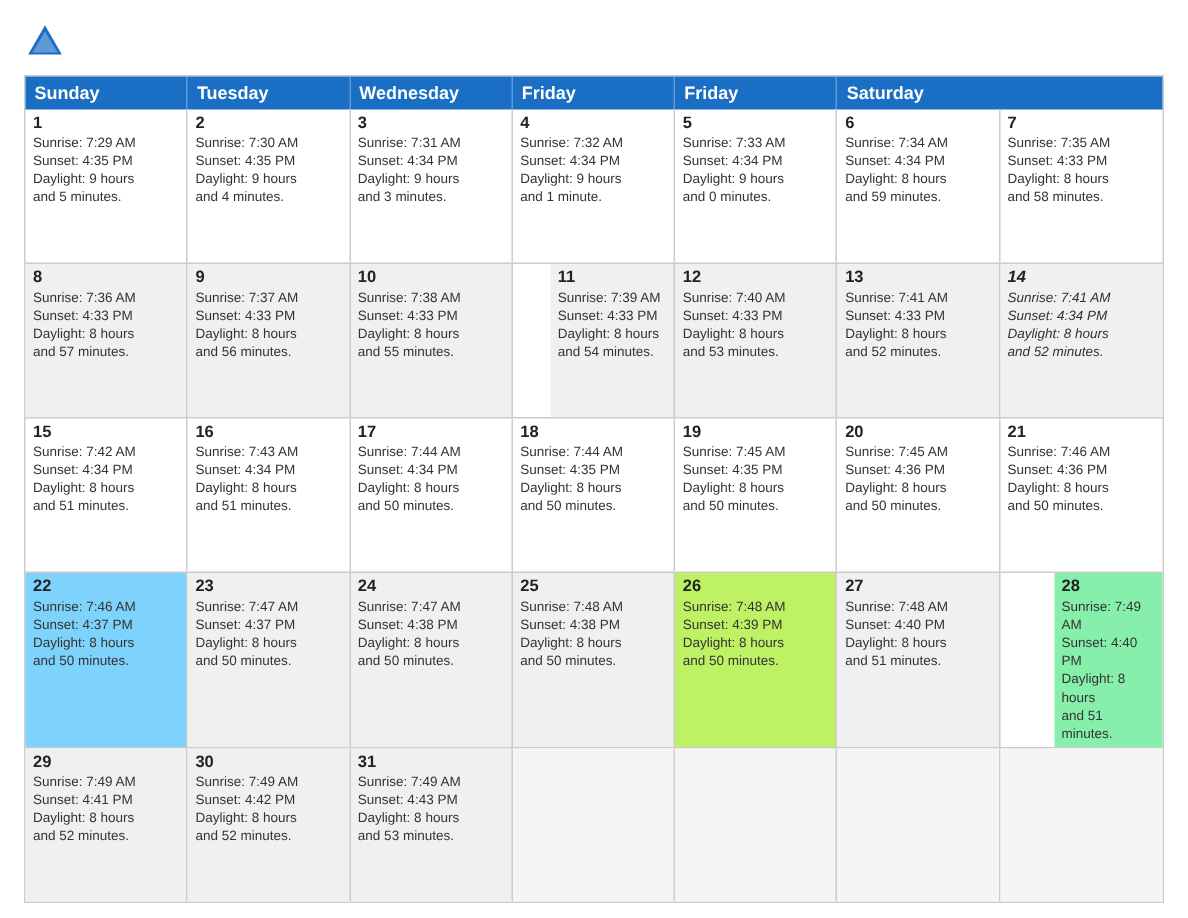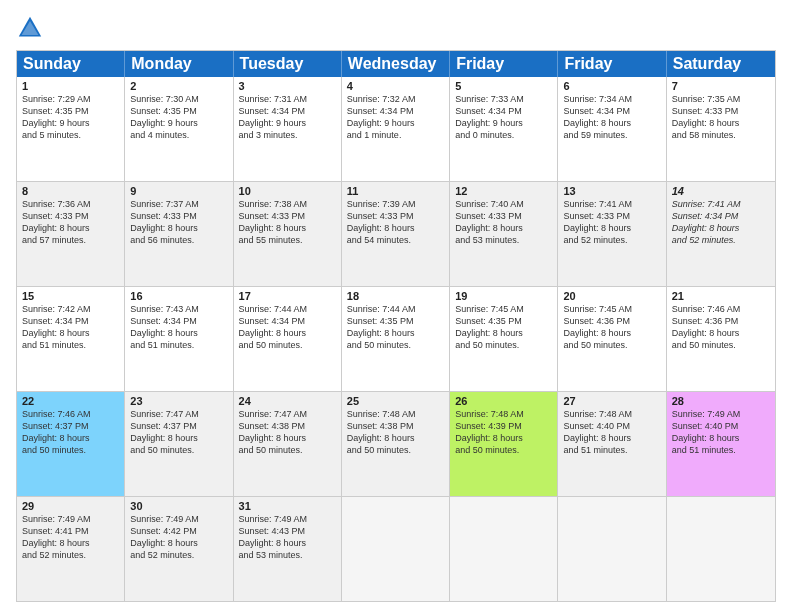--- a/index.html
+++ b/index.html
@@ -61,21 +61,21 @@
       flex-direction: column;
       border: 1px solid #ccc;
     }
     .cal-header {
       display: grid;
       grid-template-columns: repeat(7, 1fr);
       background: #1a6fc4;
     }
     .cal-header-cell {
       color: #fff;
-      font-size: 16px;
+      font-size: 12px;
       font-weight: bold;
       padding: 4px 6px;
       text-align: left;
       border-right: 1px solid rgba(255,255,255,0.3);
     }
     .cal-header-cell:last-child { border-right: none; }
     .cal-body {
       flex: 1;
       display: flex;
       flex-direction: column;
@@ -128,21 +128,20 @@
     </div>
     <div class="title-block">
       <h1></h1>
       <h2></h2>
     </div>
   </div>
 
   <div class="calendar">
     <div class="cal-header">
     <div class="cal-header-cell">Sunday</div>
-        <div class="cal-header-cell">Monday</div>
         <div class="cal-header-cell">Tuesday</div>
         <div class="cal-header-cell">Wednesday</div>
         <div class="cal-header-cell">Friday</div>
         <div class="cal-header-cell">Friday</div>
         <div class="cal-header-cell">Saturday</div>
       </div>
     <div class="cal-body">
     <div class="cal-row">
           <div class="cal-cell">
             <span class="day-num">1</span>
@@ -209,21 +208,21 @@
             <span class="cell-line">Daylight: 8 hours</span>
             <span class="cell-line">and 56 minutes.</span>
           </div>
           <div class="cal-cell shaded" style="background: rgb(240, 240, 240);">
             <span class="day-num">10</span>
             <span class="cell-line">Sunrise: 7:38 AM</span>
             <span class="cell-line">Sunset: 4:33 PM</span>
             <span class="cell-line">Daylight: 8 hours</span>
             <span class="cell-line">and 55 minutes.</span>
           </div>
-          <div class="cal-cell shaded" style="background: rgb(240, 240, 240);">
+          <div class="cal-cell shaded" style="background: rgb(240, 240, 240); margin-left: 25px;">
             <span class="day-num">11</span>
             <span class="cell-line">Sunrise: 7:39 AM</span>
             <span class="cell-line">Sunset: 4:33 PM</span>
             <span class="cell-line">Daylight: 8 hours</span>
             <span class="cell-line">and 54 minutes.</span>
           </div>
           <div class="cal-cell shaded" style="background: rgb(240, 240, 240);">
             <span class="day-num">12</span>
             <span class="cell-line">Sunrise: 7:40 AM</span>
             <span class="cell-line">Sunset: 4:33 PM</span>
@@ -332,21 +331,21 @@
             <span class="cell-line">Daylight: 8 hours</span>
             <span class="cell-line">and 50 minutes.</span>
           </div>
           <div class="cal-cell shaded" style="background: rgb(240, 240, 240);">
             <span class="day-num">27</span>
             <span class="cell-line">Sunrise: 7:48 AM</span>
             <span class="cell-line">Sunset: 4:40 PM</span>
             <span class="cell-line">Daylight: 8 hours</span>
             <span class="cell-line">and 51 minutes.</span>
           </div>
-          <div class="cal-cell shaded" style="background: #f0abfc;">
+          <div class="cal-cell shaded" style="background: #86efac; margin-left: 36px;">
             <span class="day-num">28</span>
             <span class="cell-line">Sunrise: 7:49 AM</span>
             <span class="cell-line">Sunset: 4:40 PM</span>
             <span class="cell-line">Daylight: 8 hours</span>
             <span class="cell-line">and 51 minutes.</span>
           </div>
         </div>
         <div class="cal-row">
           <div class="cal-cell shaded">
             <span class="day-num">29</span>

